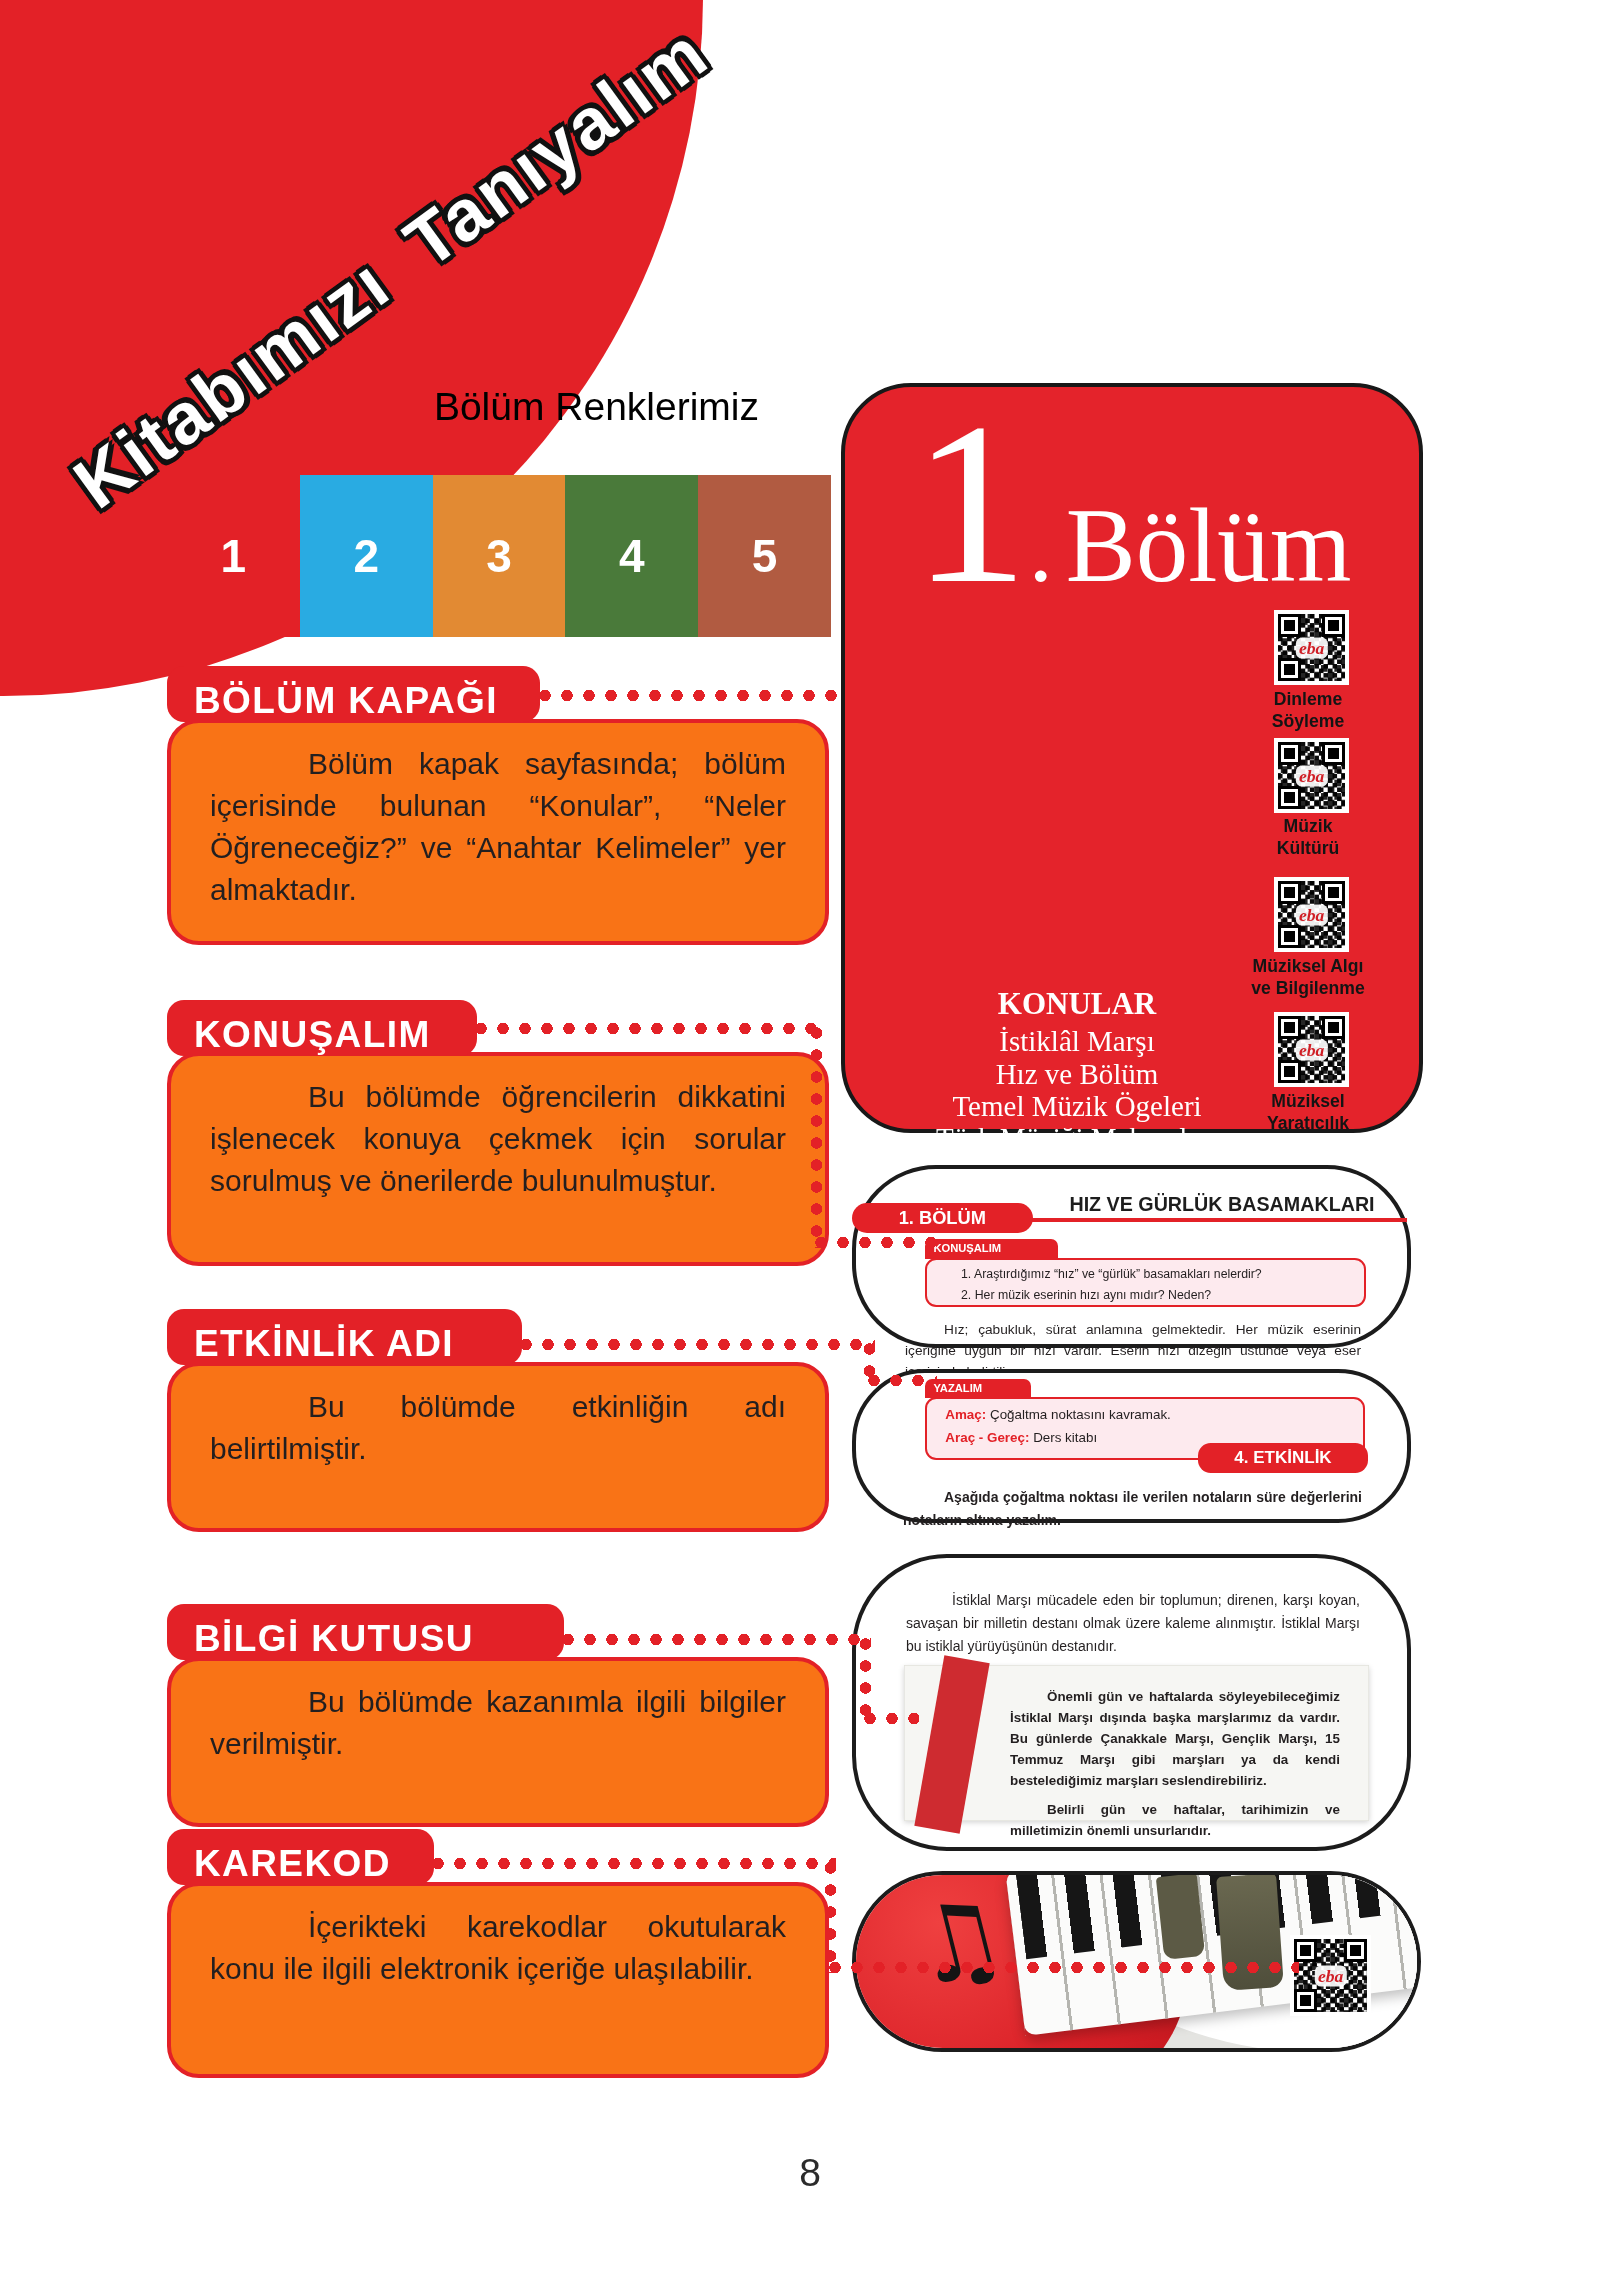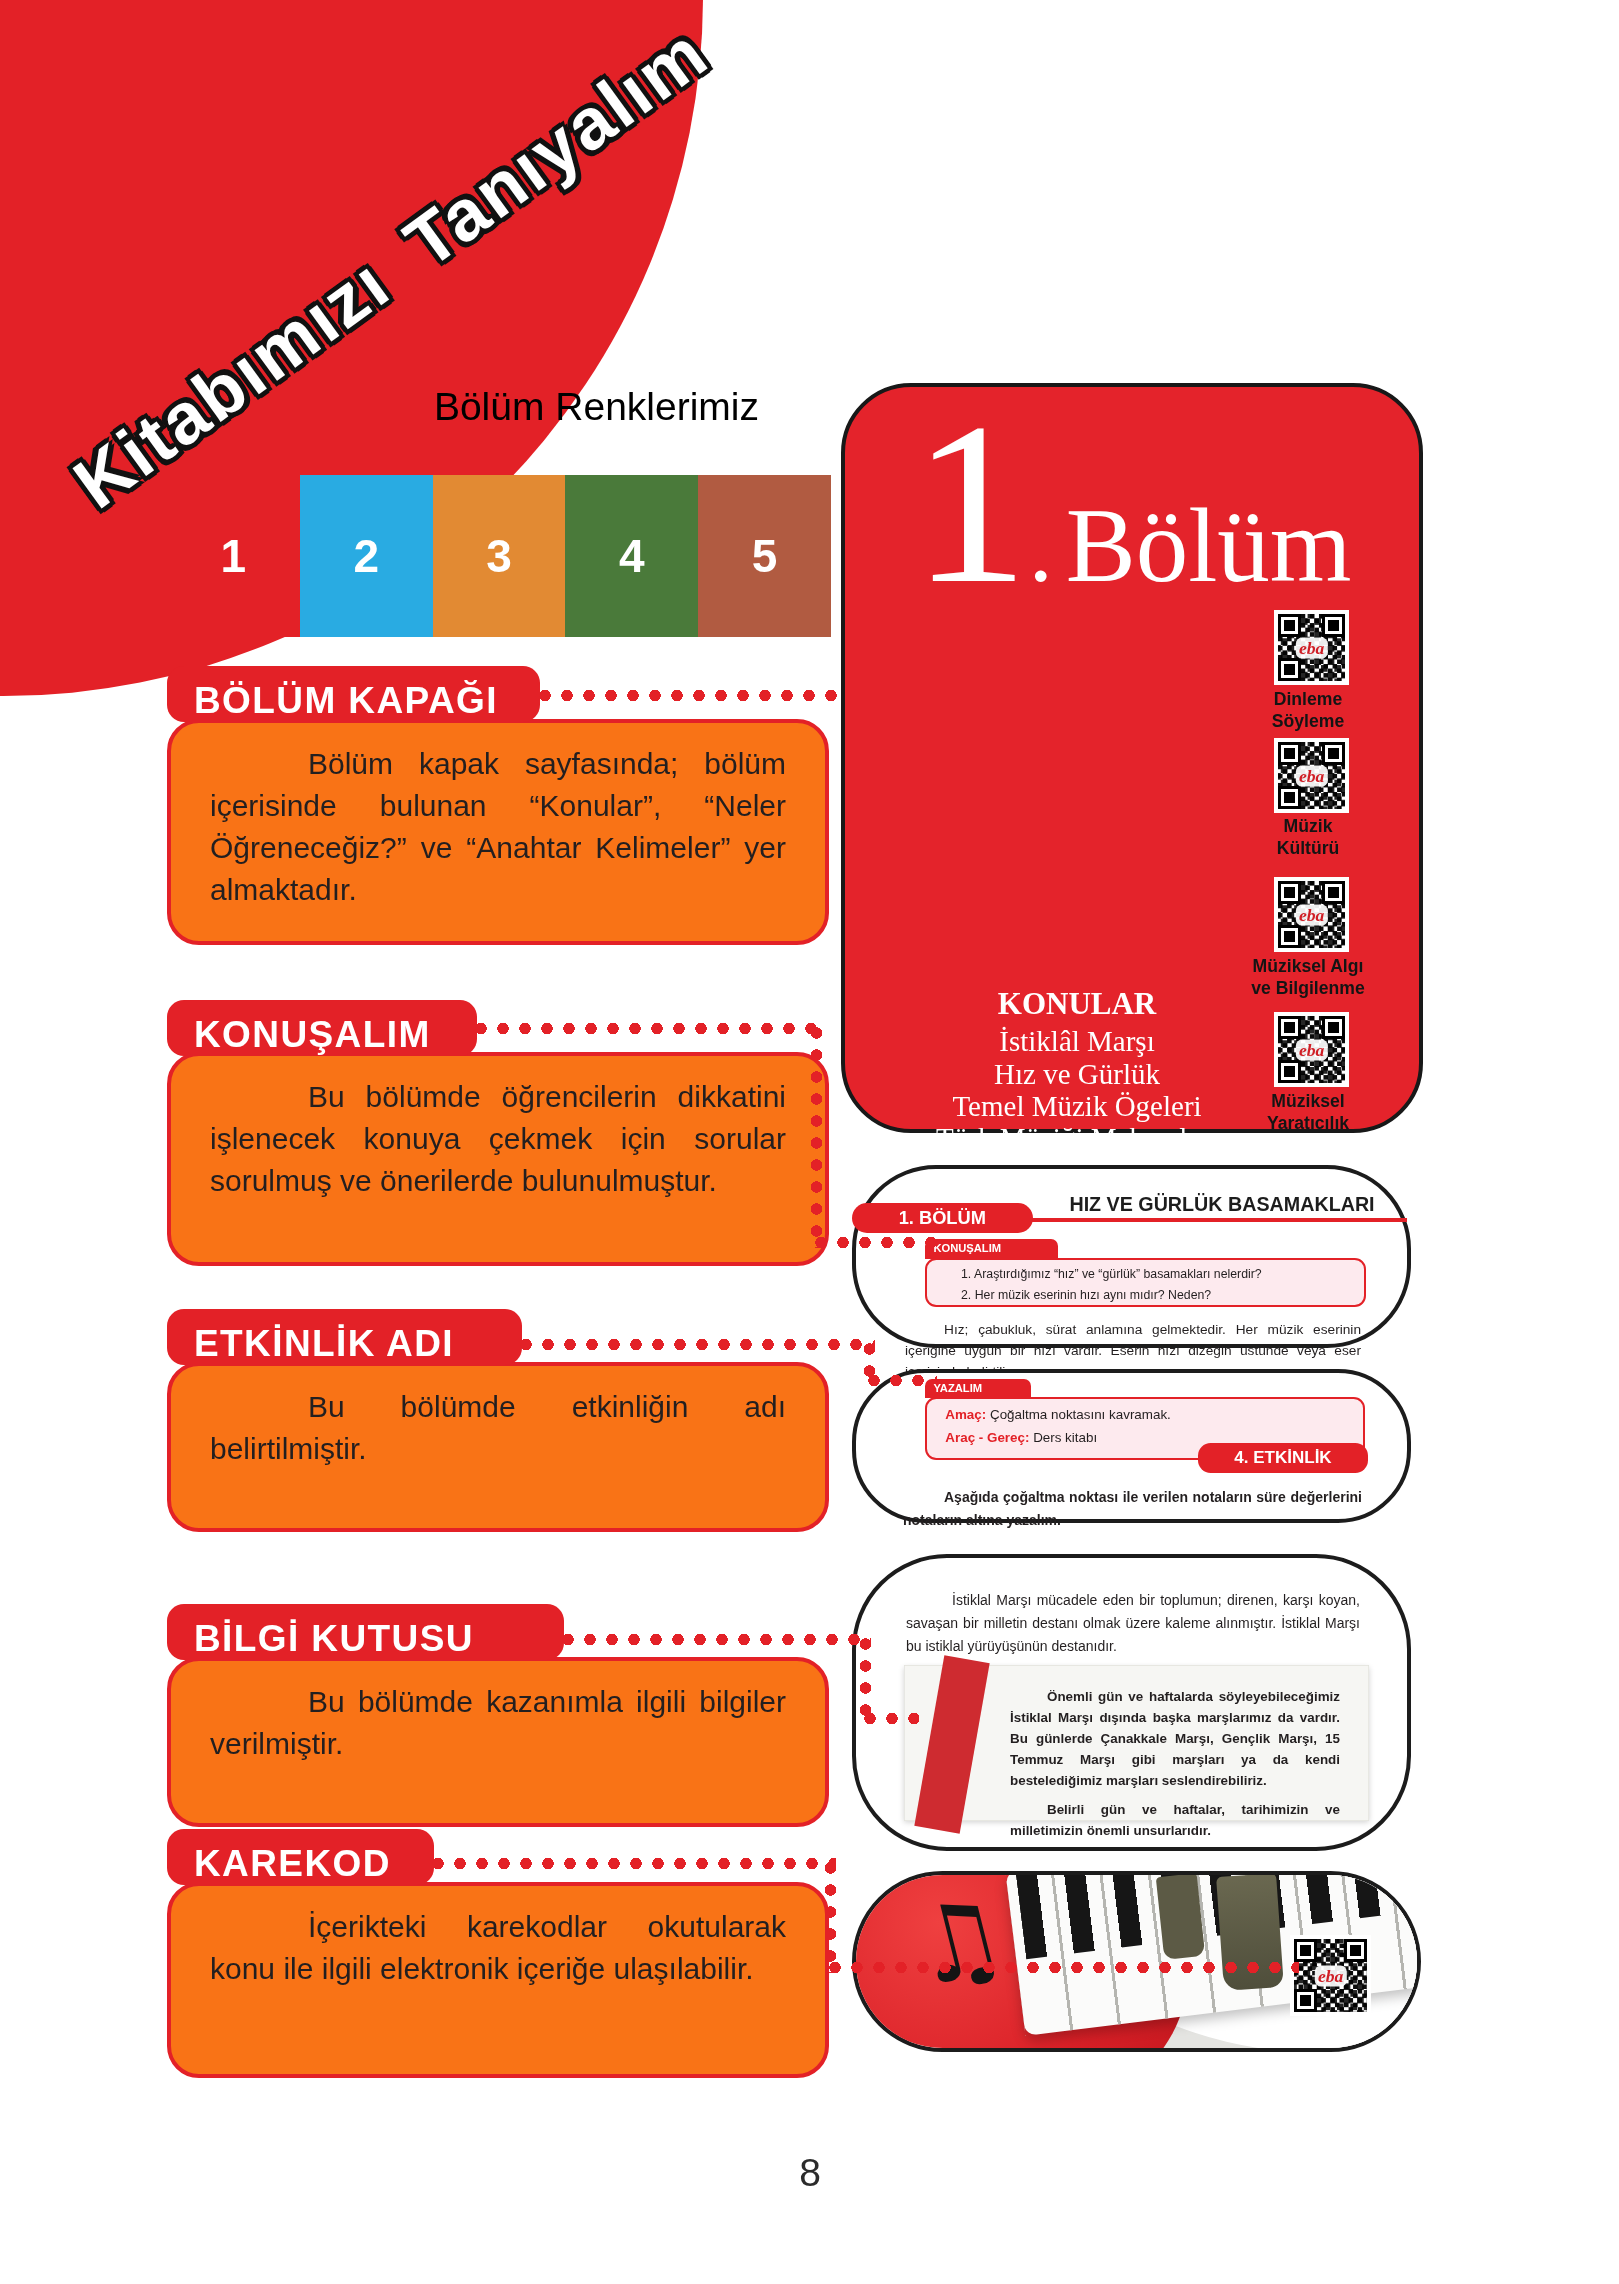--- a/index.html
+++ b/index.html
@@ -168,21 +168,21 @@
   <div class="abs dh" style="left:824px;top:1961px;width:475px;"></div>
 
   <div class="abs cover">
     <div class="abs cov-head">
       <span class="n1">1</span>
       <span class="nd">.</span>
       <span class="nb">Bölüm</span>
     </div>
     <div class="abs cov-h" style="top:599px;">KONULAR</div>
     <div class="abs cov-line" style="top:638px;">İstiklâl Marşı</div>
-    <div class="abs cov-line" style="top:671px;">Hız ve Gürlük</div>
+    <div class="abs cov-line" style="top:671px;">Hız ve Bölüm</div>
     <div class="abs cov-line" style="top:703px;">Temel Müzik Ögeleri</div>
     <div class="abs cov-line" style="top:735px;">Türk Müziği Makamları</div>
     <div class="abs cov-h" style="top:786px;font-size:29.5px;">NELER ÖĞRENECEĞİZ?</div>
     <div class="abs goals" style="top:824px;">
       <p class="goal"><span>•</span> <span>Millî marşımızı söyleyeceğiz.</span></p>
       <p class="goal"><span>•</span> <span>Müzikte hız ve gürlük basamaklarını uygulayacağız.</span></p>
       <p class="goal"><span>•</span> <span>Yeni müzik terimleri öğreneceğiz.</span></p>
       <p class="goal"><span>•</span> <span>Türk müziği makamlarını tanıyacağız.</span></p>
     </div>
     <div class="abs cov-h" style="top:990px;font-size:29.5px;">ANAHTAR KELİMELER</div>

